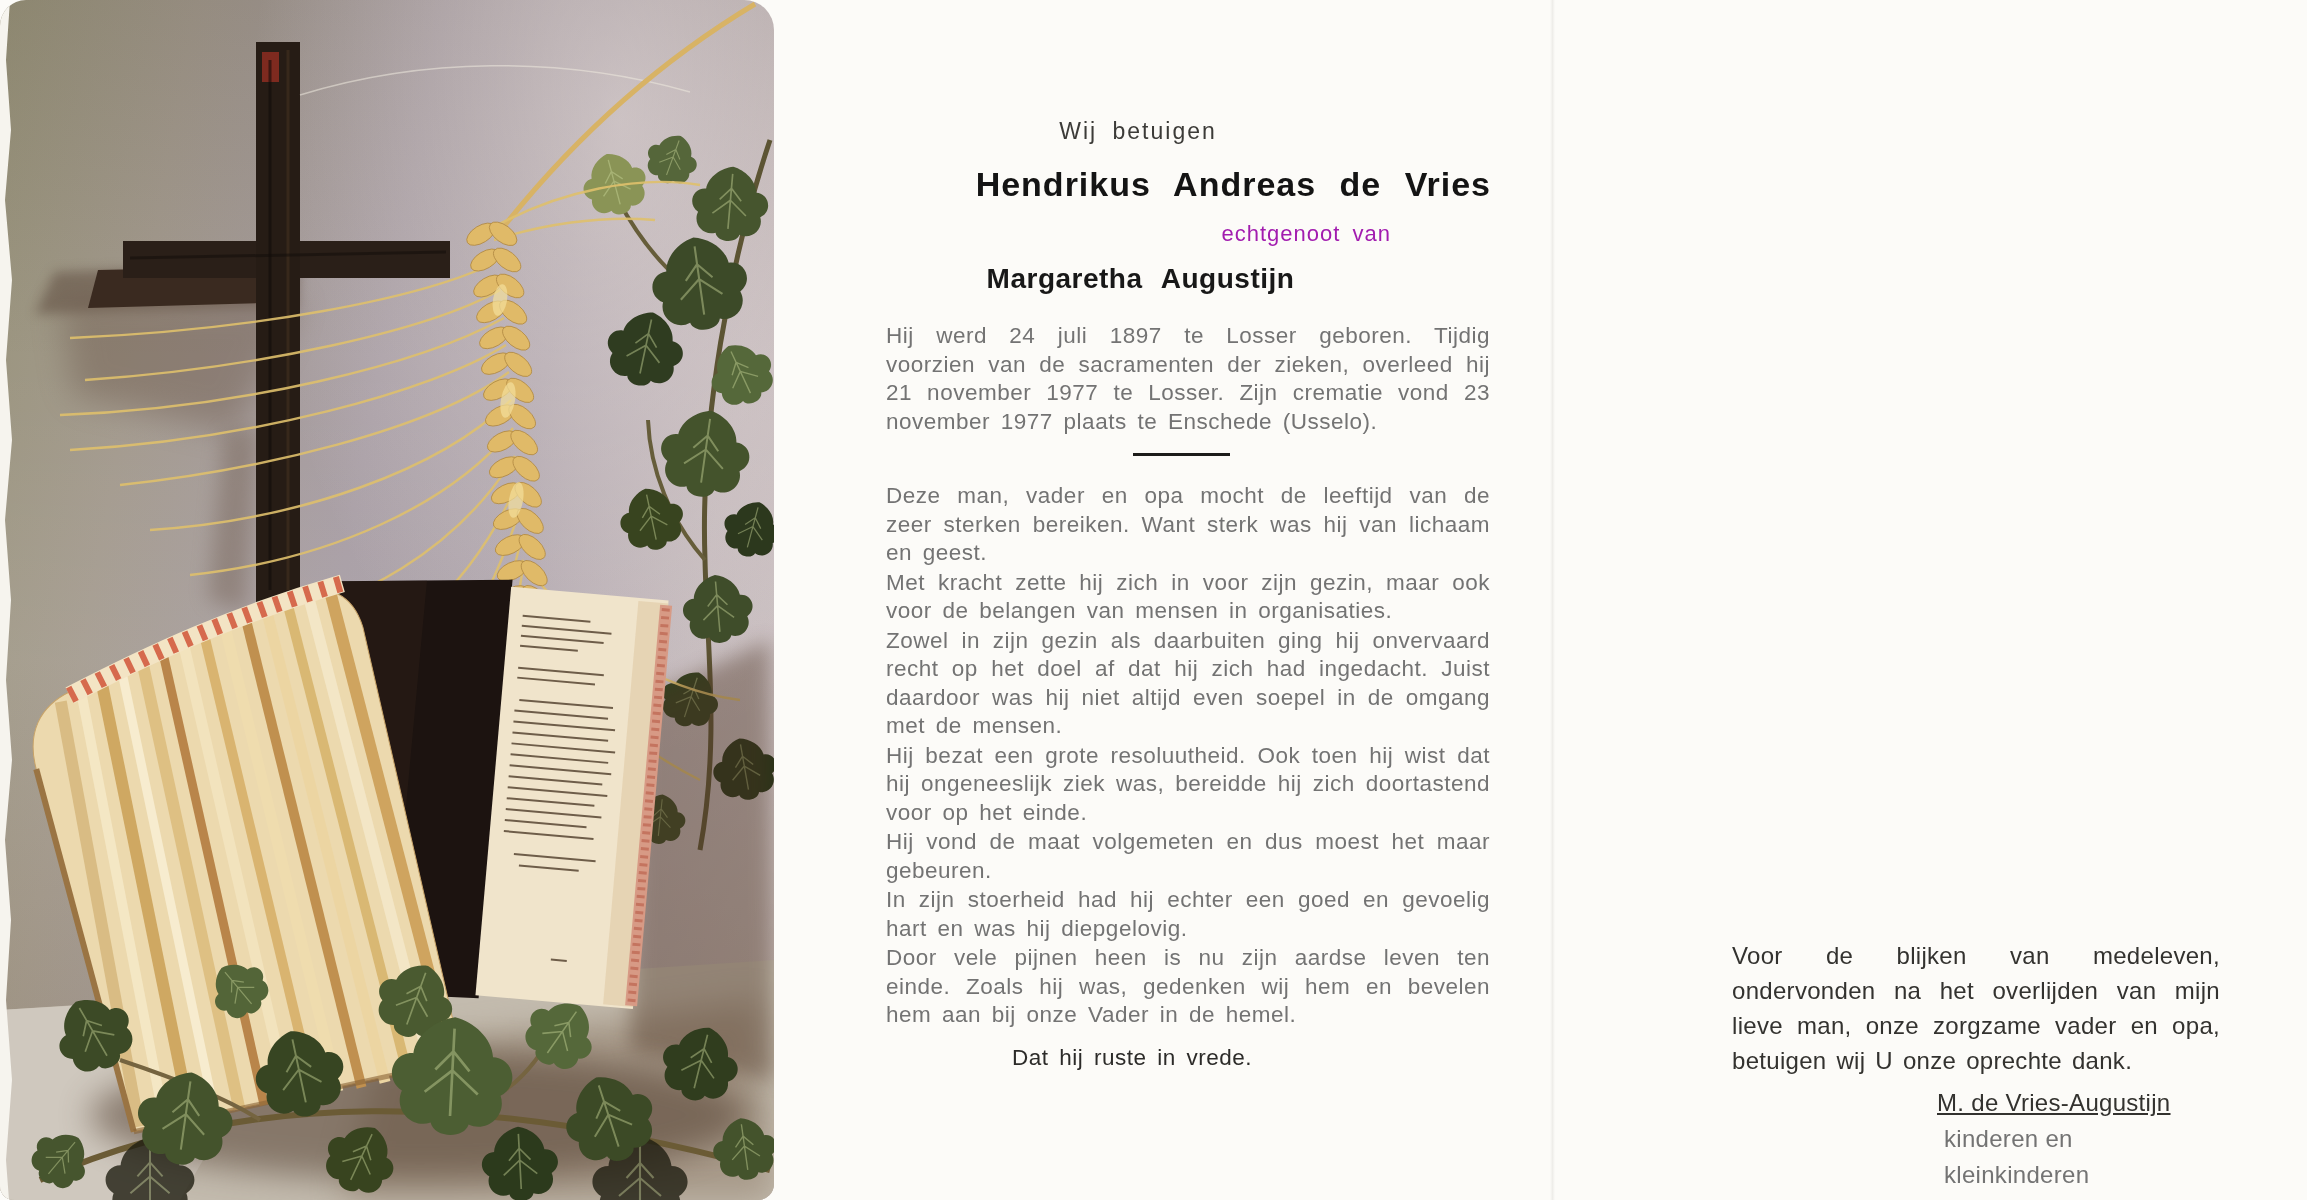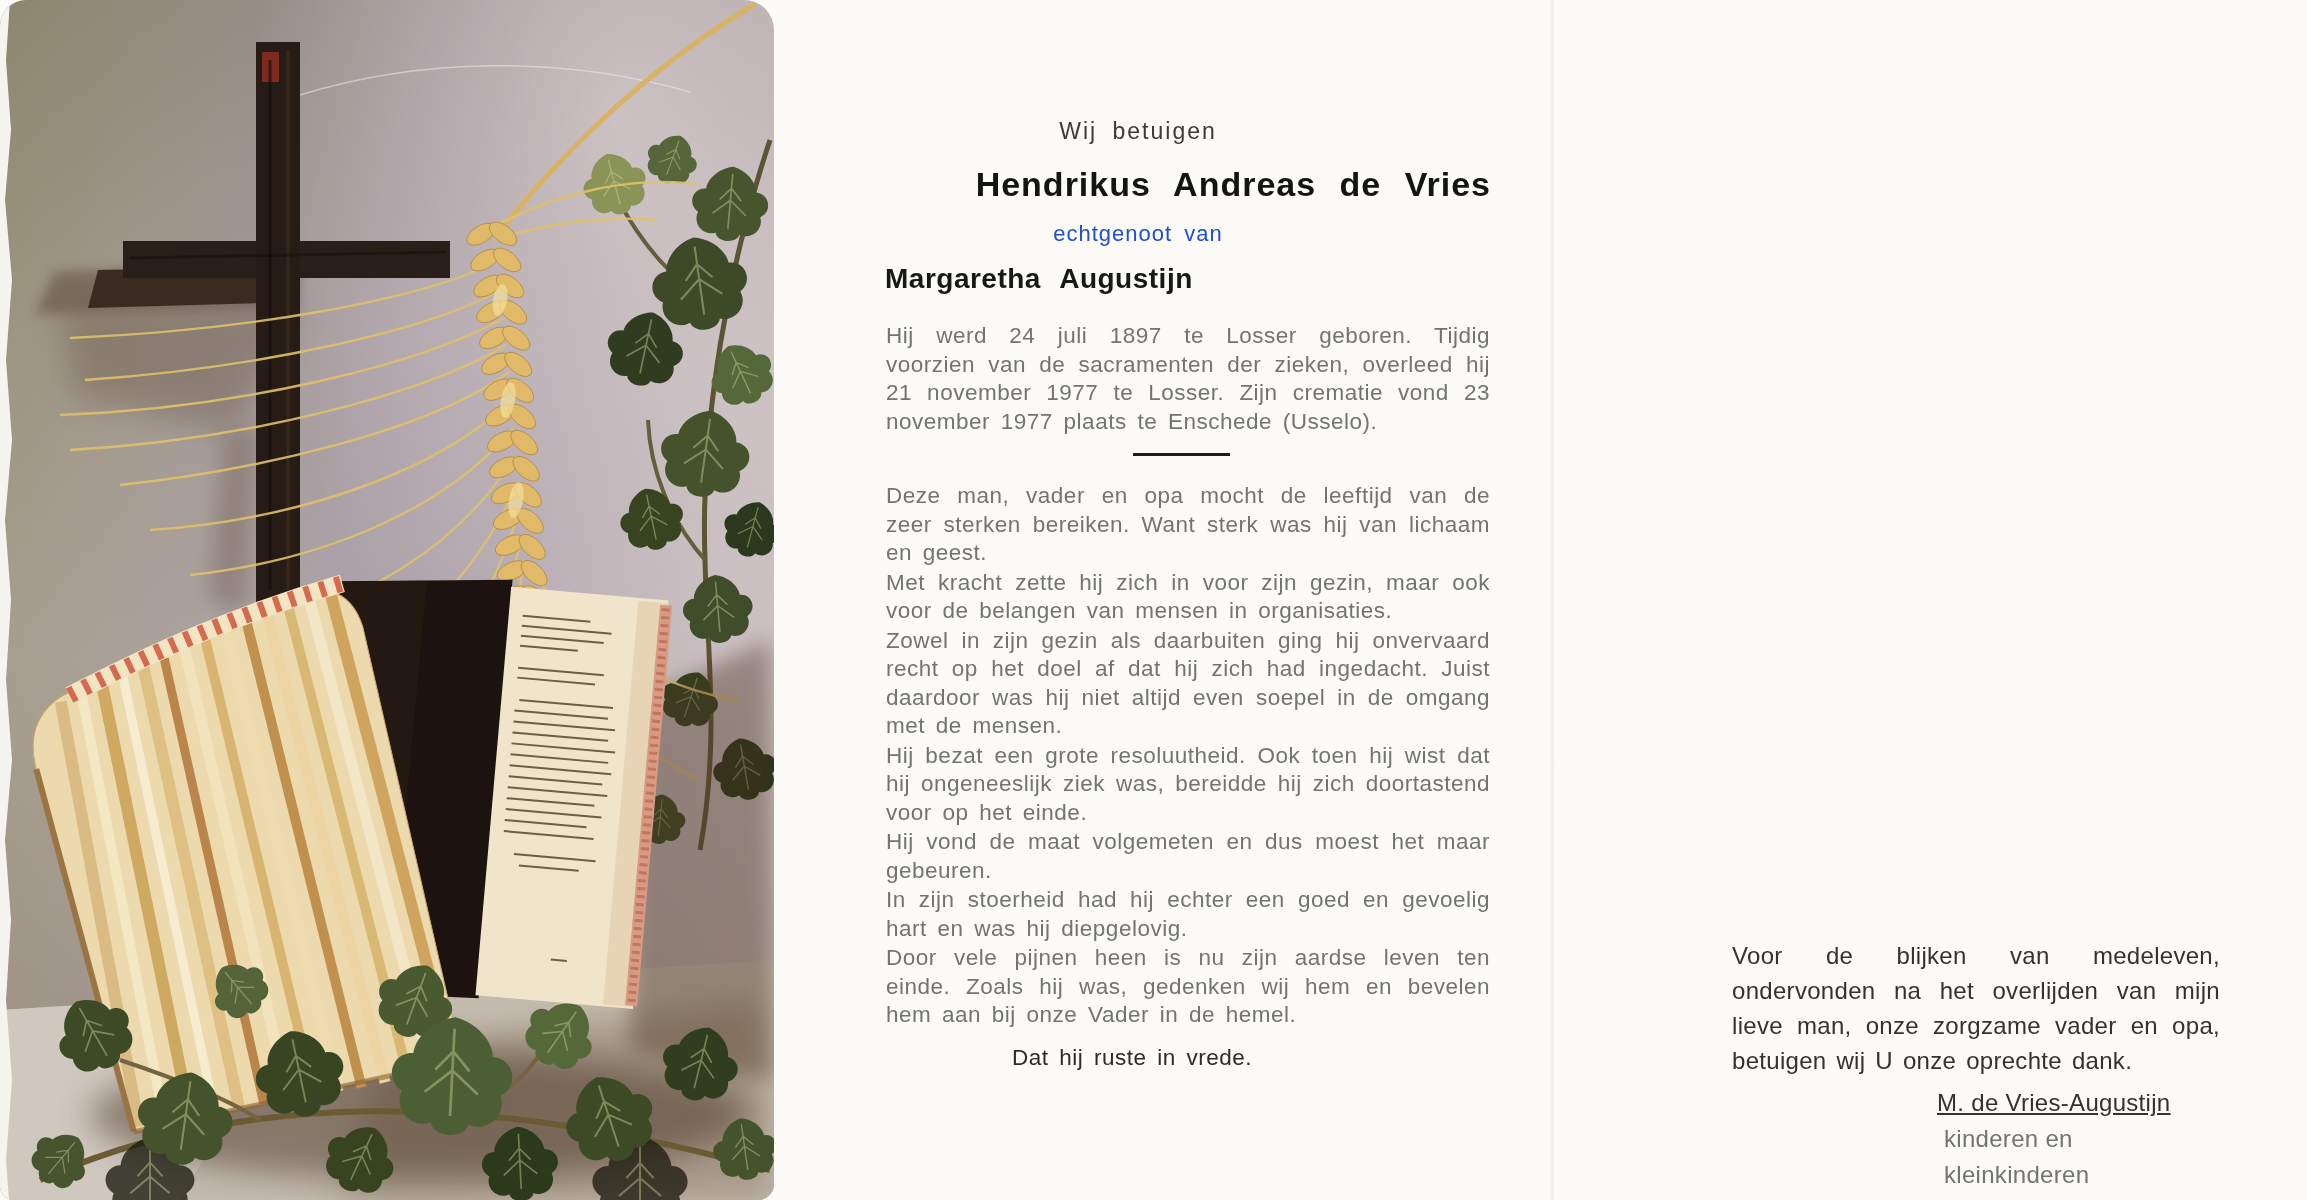--- a/index.html
+++ b/index.html
@@ -28,26 +28,26 @@
   .center-col{position:absolute;left:885px;top:118px;width:606px;}
   .intro{
     margin:0 0 22px;font-size:23px;line-height:26px;text-align:center;
     padding-right:100px;letter-spacing:2px;word-spacing:7px;color:#3c3b38;
   }
   .name{
     margin:0 0 20px;font-size:34px;line-height:36px;font-weight:700;
     text-align:right;letter-spacing:1px;word-spacing:13px;color:#141414;
   }
   .relation{
-    margin:0 0 18px;font-size:22px;line-height:24px;text-align:center;
-    padding-right:100px;letter-spacing:1px;word-spacing:5px;color:#1d4ed8;
+    margin:0 0 18px;font-size:22px;line-height:24px;text-align:right;
+    padding-right:100px;letter-spacing:1px;word-spacing:5px;color:#a21caf;
   }
   .spouse{
     margin:0 0 28px;font-size:28px;line-height:30px;font-weight:700;
-    padding-right:95px;letter-spacing:.5px;word-spacing:11px;color:#181818;
+    text-align:center;padding-right:95px;letter-spacing:.5px;word-spacing:11px;color:#181818;
   }
   .para{
     margin:1px;font-size:22.5px;line-height:28.5px;text-align:justify;
     letter-spacing:.5px;word-spacing:4px;color:#737373;
   }
   .divider{
     width:97px;height:3px;background:#1d1c1a;
     margin:17px auto 26px;transform:translateX(-7px);
   }
   .closing{

